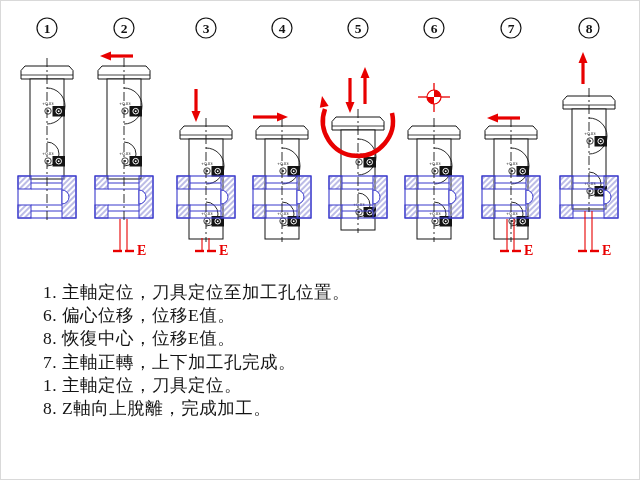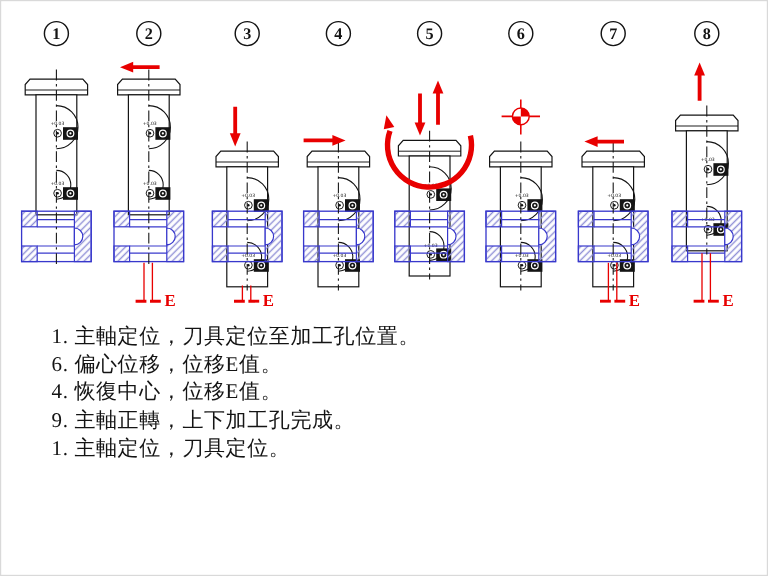--- a/index.html
+++ b/index.html
@@ -5,21 +5,21 @@
   html,body{margin:0;padding:0;background:#f2f2f2;}
   .page{
     position:relative;width:640px;height:480px;background:#ffffff;
     border:1px solid #d9d9d9;box-sizing:border-box;overflow:hidden;
     font-family:"Liberation Serif","DejaVu Serif",serif;
   }
   #cad{position:absolute;left:0;top:0;}
   .num{font-family:"Liberation Serif","DejaVu Serif",serif;font-weight:bold;font-size:13.5px;fill:#141414;}
   .elab{font-family:"Liberation Serif","DejaVu Serif",serif;font-weight:bold;font-size:14px;fill:#e80000;}
   .tiny{font-family:"DejaVu Sans","Liberation Sans",sans-serif;font-size:3.8px;fill:#141414;}
-  .instructions{position:absolute;left:42px;top:268px;}
+  .instructions{position:absolute;left:42px;top:280px;}
   .iline{
     font-size:17.5px;line-height:23.2px;color:#141414;
     letter-spacing:0.5px;white-space:nowrap;
   }
 </style>
 </head>
 <body>
 
 <div class="page">
   <svg id="cad" width="640" height="480" viewBox="0 0 640 480">
@@ -314,17 +314,18 @@
         <line x1="577" y1="250" x2="586" y2="250" stroke="#e80000" stroke-width="2.4"></line>
         <line x1="589" y1="250" x2="598" y2="250" stroke="#e80000" stroke-width="2.4"></line>
         <text x="601" y="254" class="elab">E</text>
         <circle cx="588" cy="27" r="10" fill="#fff" stroke="#141414" stroke-width="1.2"></circle>
         <text x="588" y="31.5" text-anchor="middle" class="num">8</text>
       </g>
     </svg>
   <div class="instructions">
     <div class="iline">1. 主軸定位，刀具定位至加工孔位置。</div>
     <div class="iline">6. 偏心位移，位移E值。</div>
-    <div class="iline">4. 恢復中心，位移E值。</div>
-    <div class="iline">9. 主軸正轉，上下加工孔完成。</div>
+    <div class="iline">8. 恢復中心，位移E值。</div>
+    <div class="iline">7. 主軸正轉，上下加工孔完成。</div>
     <div class="iline">1. 主軸定位，刀具定位。</div>
+    <div class="iline">8. Z軸向上脫離，完成加工。</div>
   </div>
 </div>
 
 </body></html>

